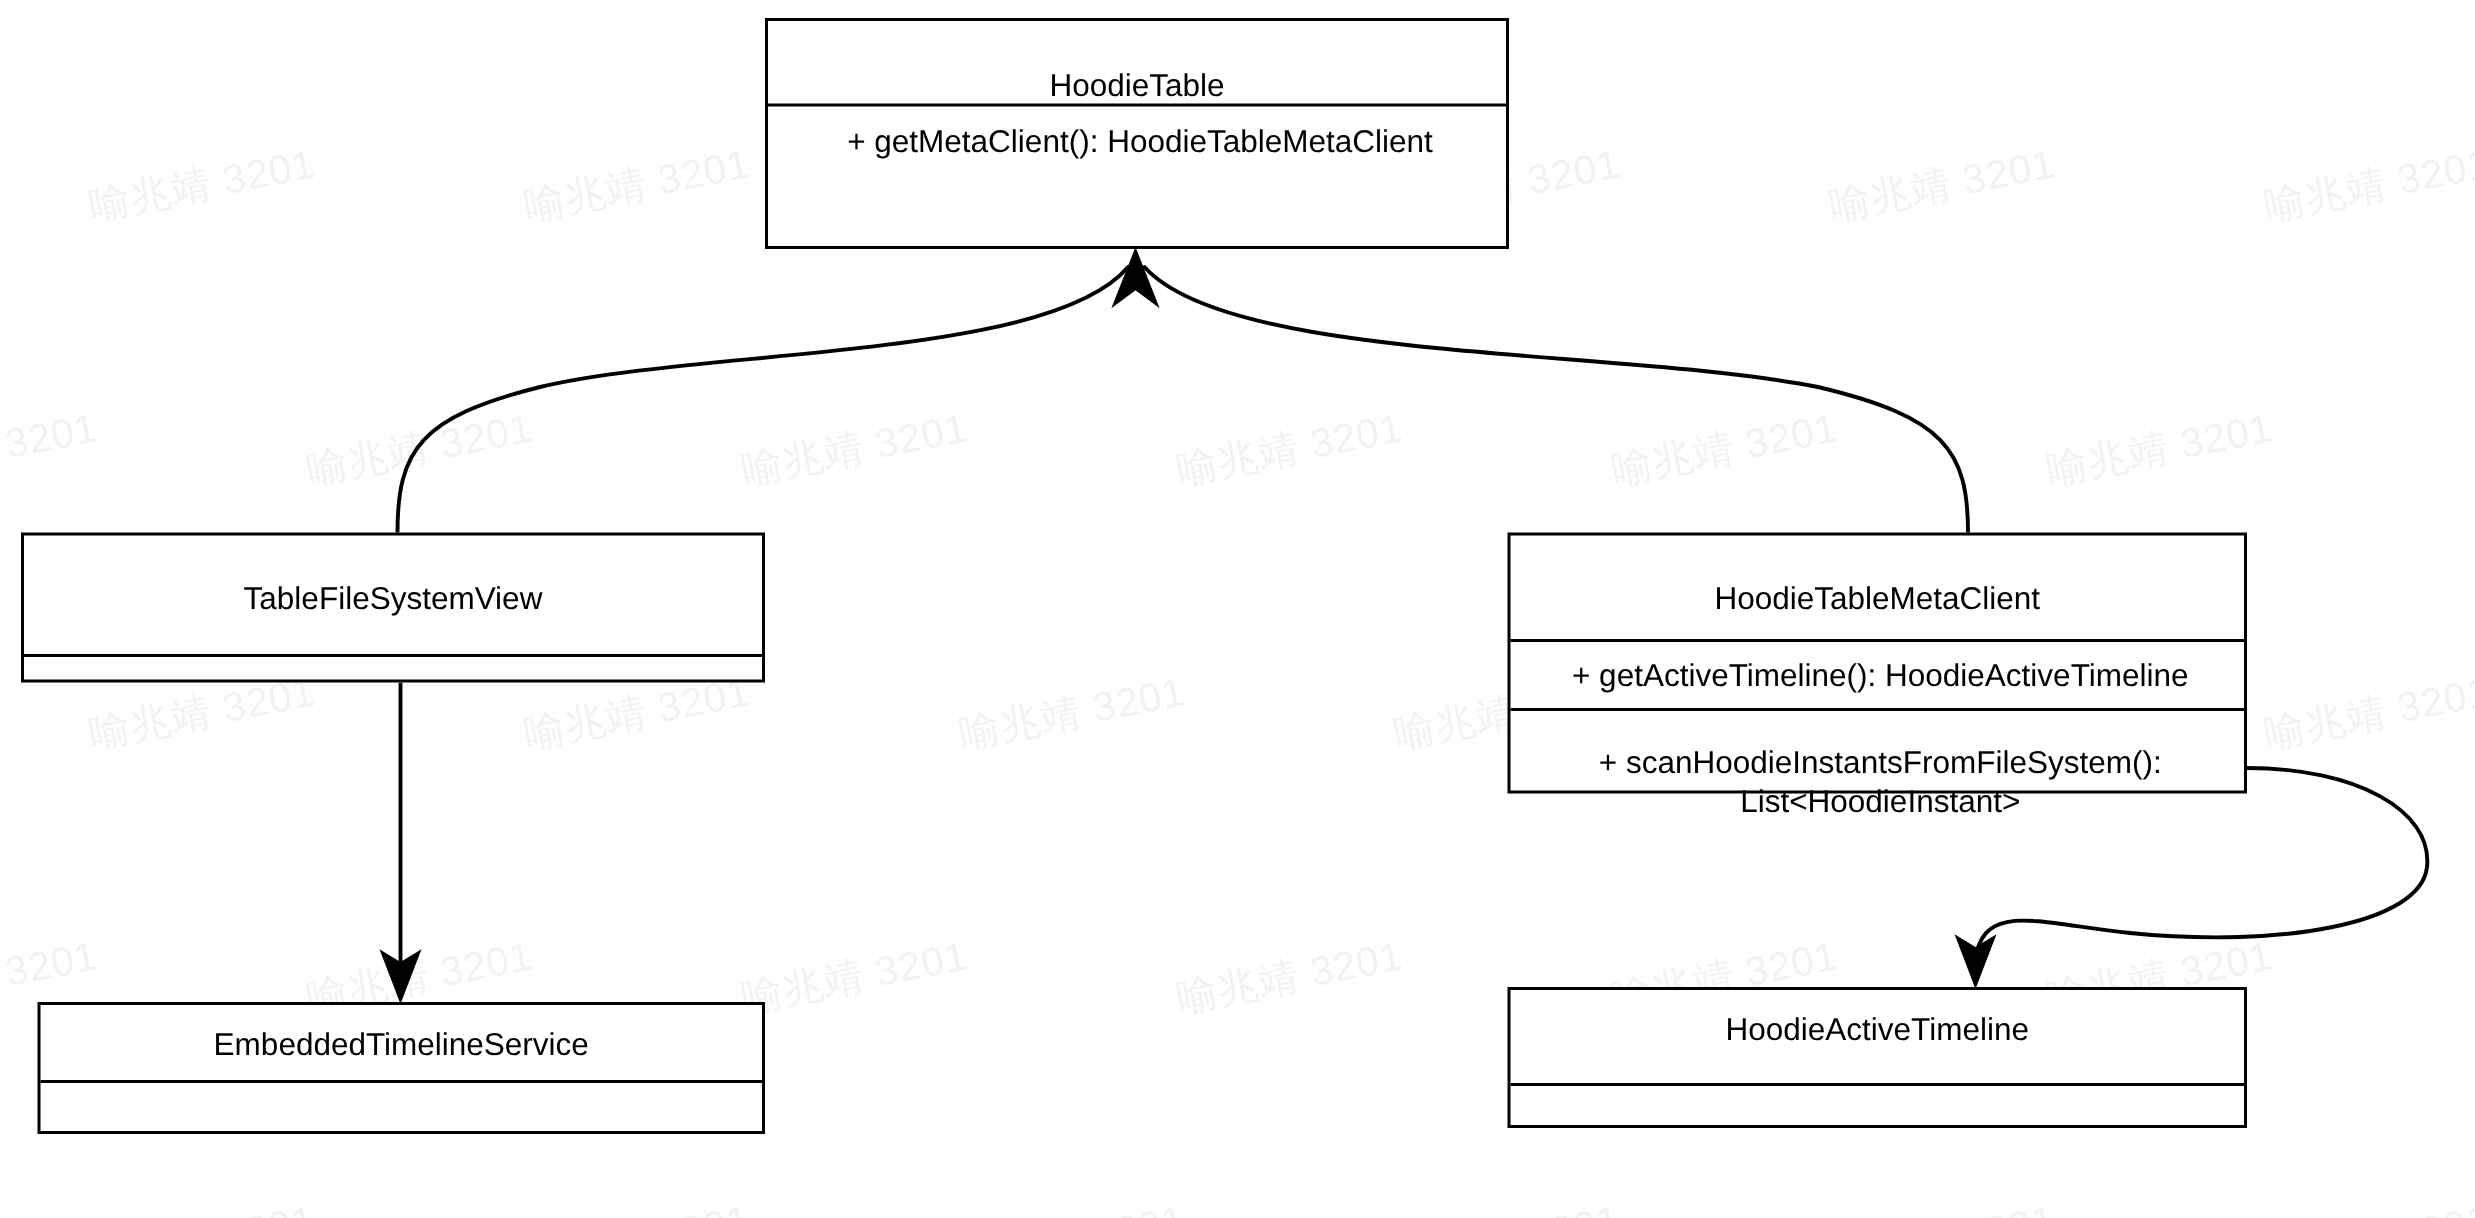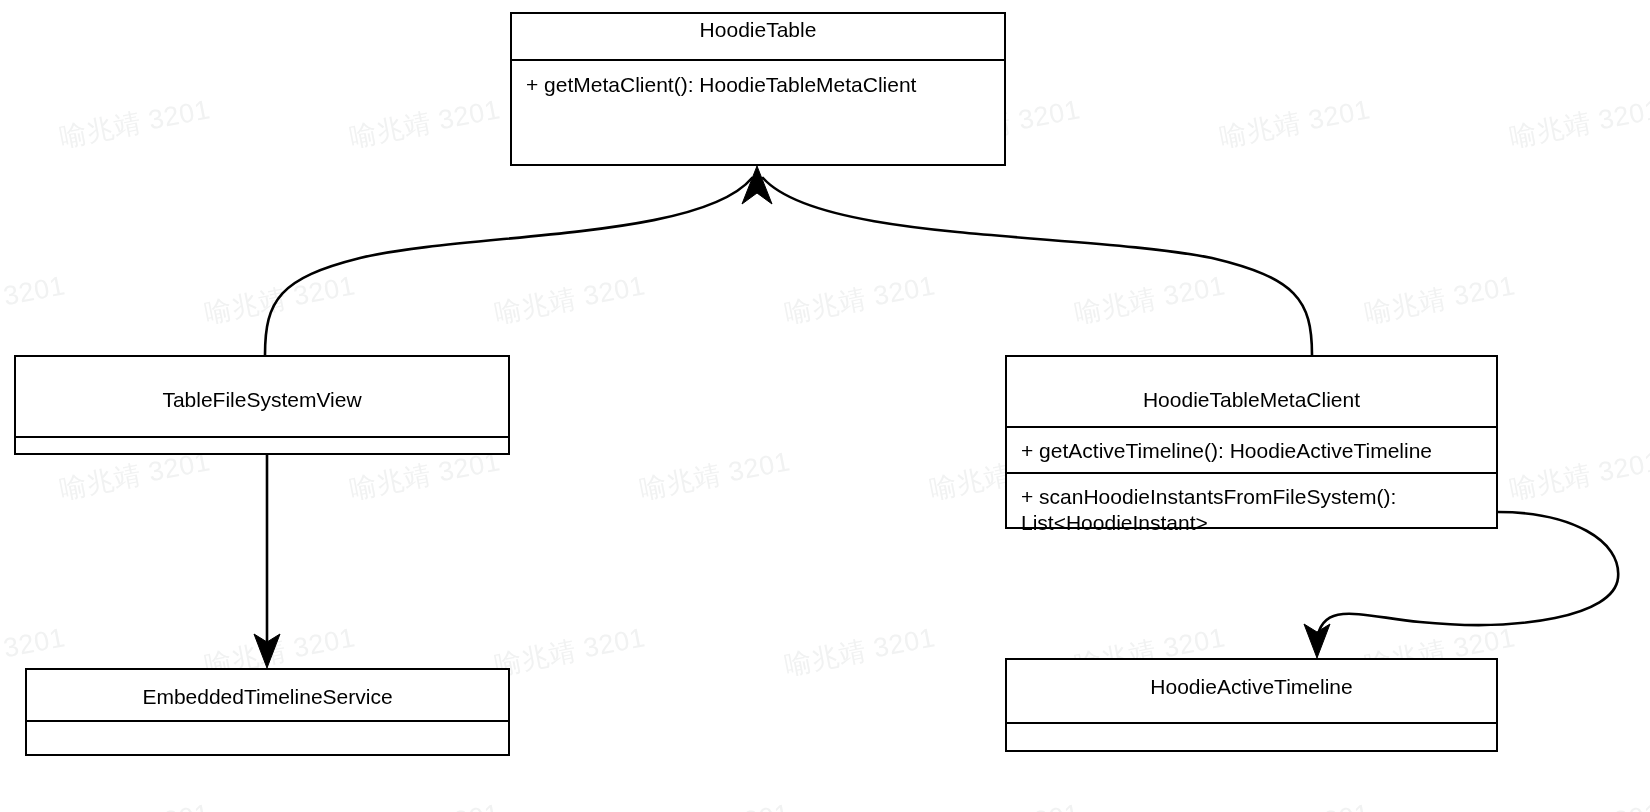--- a/index.html
+++ b/index.html
@@ -69,40 +69,40 @@
     white-space: nowrap;
     overflow: hidden;
   }
   .compartment {
     border-top: 2px solid #000000;
     box-sizing: border-box;
     font-size: 21px;
     color: #000000;
     padding: 12px 10px 12px 14px;
     line-height: 1.22;
-    text-align: left;
+    text-align: center;
     white-space: pre-line;
   }
   .compartment.empty {
     padding: 0;
     height: 40px;
   }
 
   
   #box-hoodie-table      { left: 510px;  top: 12px;  width: 496px; height: 154px; }
-  #box-hoodie-table .class-title { height: 45px; padding-top: 3px; }
+  #box-hoodie-table .class-title { height: 55px; padding-top: 31px; }
   #box-hoodie-table .compartment { height: 49px; padding-top: 11px; padding-bottom: 11px; }
 
   #box-table-file-system-view { left: 14px; top: 355px; width: 496px; height: 100px; }
   #box-table-file-system-view .class-title { height: 63px; margin-top: 16px; }
 
   #box-hoodie-table-meta-client { left: 1005px; top: 355px; width: 493px; height: 174px; }
   #box-hoodie-table-meta-client .class-title { height: 53px; margin-top: 16px; }
   #box-hoodie-table-meta-client .compartment-1 { height: 46px; padding-top: 10px; padding-bottom: 21px; }
-  #box-hoodie-table-meta-client .compartment-2 { height: 71px; padding-top: 10px; padding-bottom: 10px; }
+  #box-hoodie-table-meta-client .compartment-2 { height: 71px; padding-top: 22px; padding-bottom: 10px; }
 
   #box-embedded-timeline-service { left: 25px; top: 668px; width: 485px; height: 88px; }
   #box-embedded-timeline-service .class-title { height: 50px; }
 
   #box-hoodie-active-timeline { left: 1005px; top: 658px; width: 493px; height: 94px; }
   #box-hoodie-active-timeline .class-title { height: 62px; }
 </style>
 </head>
 <body>
 

